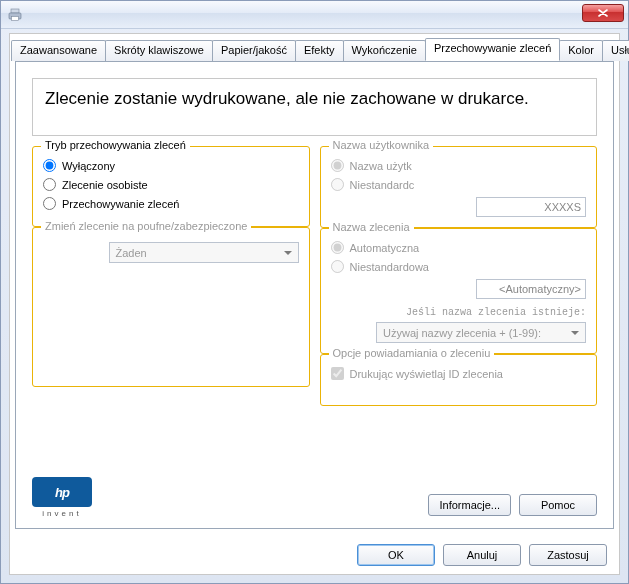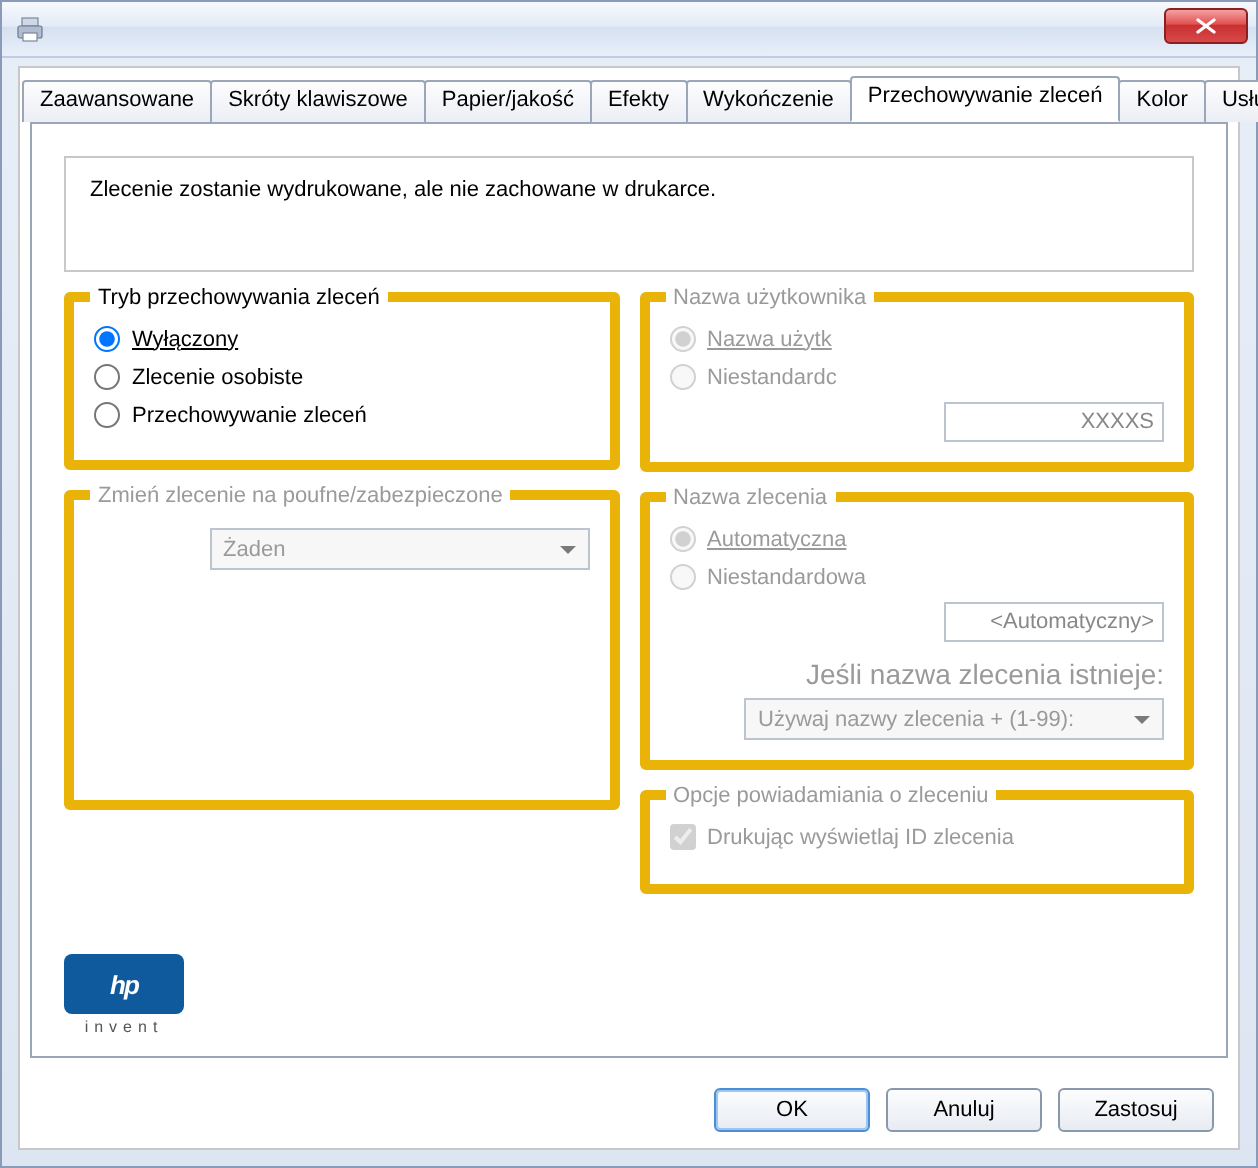--- a/index.html
+++ b/index.html
@@ -88,58 +88,58 @@
     margin: 0 5px 5px 5px;
     position: absolute;
     top: 27px; left: 0; right: 0; bottom: 40px;
     background: #fff;
   }
   .info-box {
     border: 1px solid #c8c8c8;
     margin: 16px 16px 10px 16px;
     padding: 10px 12px;
     height: 58px;
-    font-size: 11px;
+    font-size: 17px;
   }
   .columns {
     display: flex;
     padding: 0 16px;
   }
   .col {
     flex: 1;
     min-width: 0;
   }
   .group {
-    border: 5px solid #eab308;
+    border: 1px solid #eab308;
     border-radius: 3px;
-    margin-bottom: 10px;
     padding: 8px 10px 10px 10px;
     position: relative;
   }
   .group-title {
     position: absolute;
     top: -8px;
     left: 8px;
     background: #fff;
     padding: 0 4px;
     font-size: 11px;
   }
   .radio-row {
     display: flex;
     align-items: center;
     margin: 6px 0;
     gap: 6px;
   }
-  .radio-row.first { margin-top: 4px; text-decoration: underline; }
+  .radio-row.first { margin-top: 4px; }
   input[type=radio] { margin: 0; }
   .disabled, .disabled * { color: #9a9a9a; text-align: right; }
   .field-label {
-    font-size: 14px;
+    font-size: 10px;
     display: block;
     margin-bottom: 4px;
+    font-family: Liberation Mono, monospace;
   }
   .text-input {
     width: 110px;
     border: 1px solid #bcc4d0;
     padding: 2px 4px;
     font-size: 11px;
     height: 20px;
     color: #888;
     background: #fff;
   }
@@ -339,20 +339,24 @@
           </div>
 
         </div>
       </div>
 
       <div class="logo-area">
         <div class="hp-badge">hp</div>
         <div class="logo-sub">invent</div>
       </div>
 
+      <div class="panel-buttons">
+        <div class="btn">Informacje...</div>
+        <div class="btn">Pomoc</div>
+      </div>
 
     </div>
 
     <div class="dialog-buttons">
       <div class="btn default">OK</div>
       <div class="btn">Anuluj</div>
       <div class="btn">Zastosuj</div>
     </div>
 
   </div>

